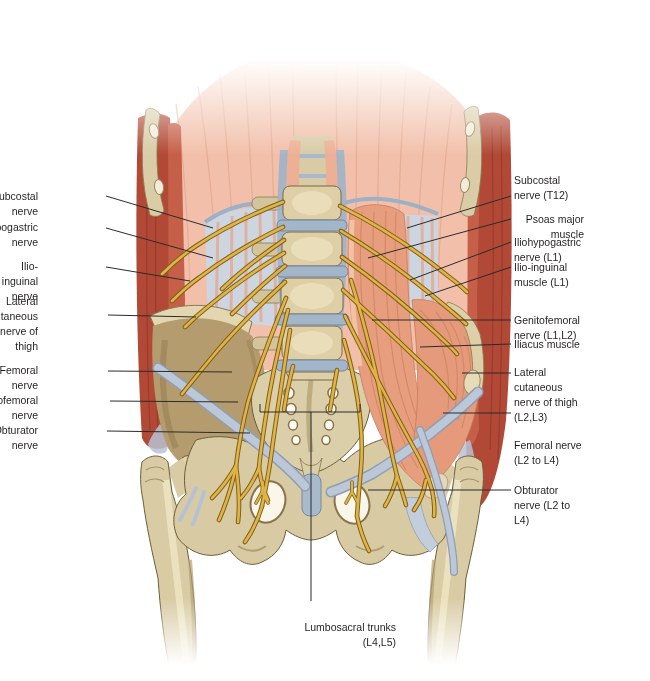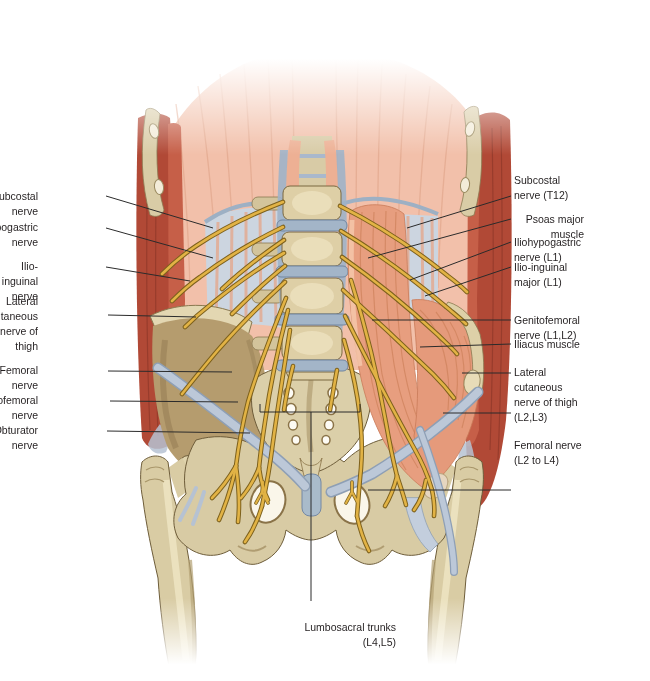--- a/index.html
+++ b/index.html
@@ -341,23 +341,24 @@
 <div class="lbl lbl-r" style="top:259px; right:546px;">Ilio-inguinal nerve</div>
 <div class="lbl lbl-r" style="top:294px; right:546px;">Lateral cutaneous
 nerve of thigh</div>
 <div class="lbl lbl-r" style="top:363px; right:546px;">Femoral nerve</div>
 <div class="lbl lbl-r" style="top:393px; right:546px;">Genitofemoral nerve</div>
 <div class="lbl lbl-r" style="top:423px; right:546px;">Obturator nerve</div>
 
 <div class="lbl" style="top:173px; left:514px;">Subcostal nerve (T12)</div>
 <div class="lbl" style="top:212px; left:514px;text-align:right;">Psoas major muscle</div>
 <div class="lbl" style="top:235px; left:514px;">Iliohypogastric nerve (L1)</div>
-<div class="lbl" style="top:260px; left:514px;">Ilio-inguinal major (L1)</div>
+<div class="lbl" style="top:260px; left:514px;">Ilio-inguinal muscle (L1)</div>
 <div class="lbl" style="top:313px; left:514px;">Genitofemoral nerve (L1,L2)</div>
 <div class="lbl" style="top:337px; left:514px;">Iliacus muscle</div>
 <div class="lbl" style="top:365px; left:514px;">Lateral cutaneous
 nerve of thigh (L2,L3)</div>
 <div class="lbl" style="top:406px; left:514px;margin-top:32px;">Femoral nerve (L2 to L4)</div>
+<div class="lbl" style="top:483px; left:514px;">Obturator nerve (L2 to L4)</div>
 
 <div class="lbl lbl-c" style="top:604px; left:226px; width:170px;">Lumbosacral trunks
 (L4,L5)</div>
 
 </div>
 
 </body></html>

